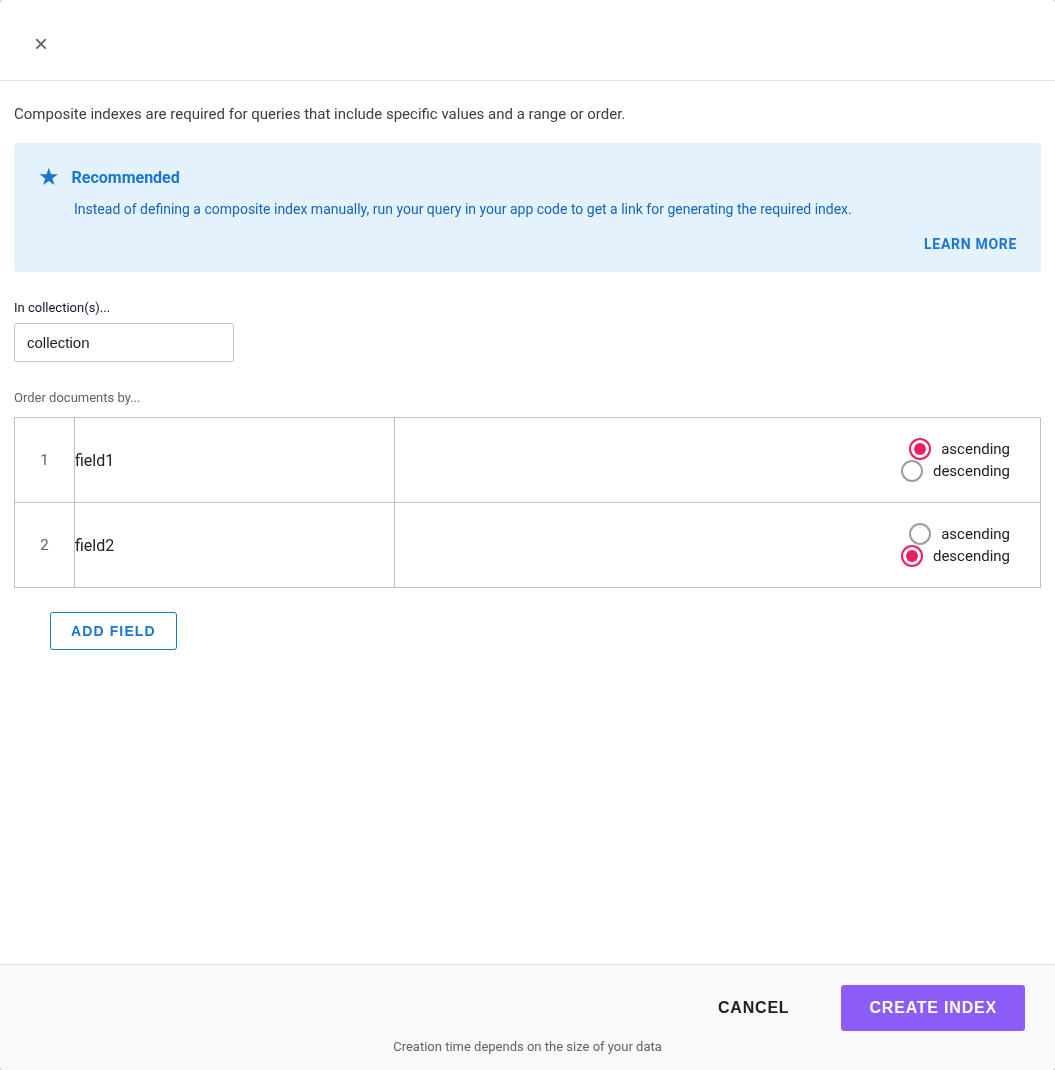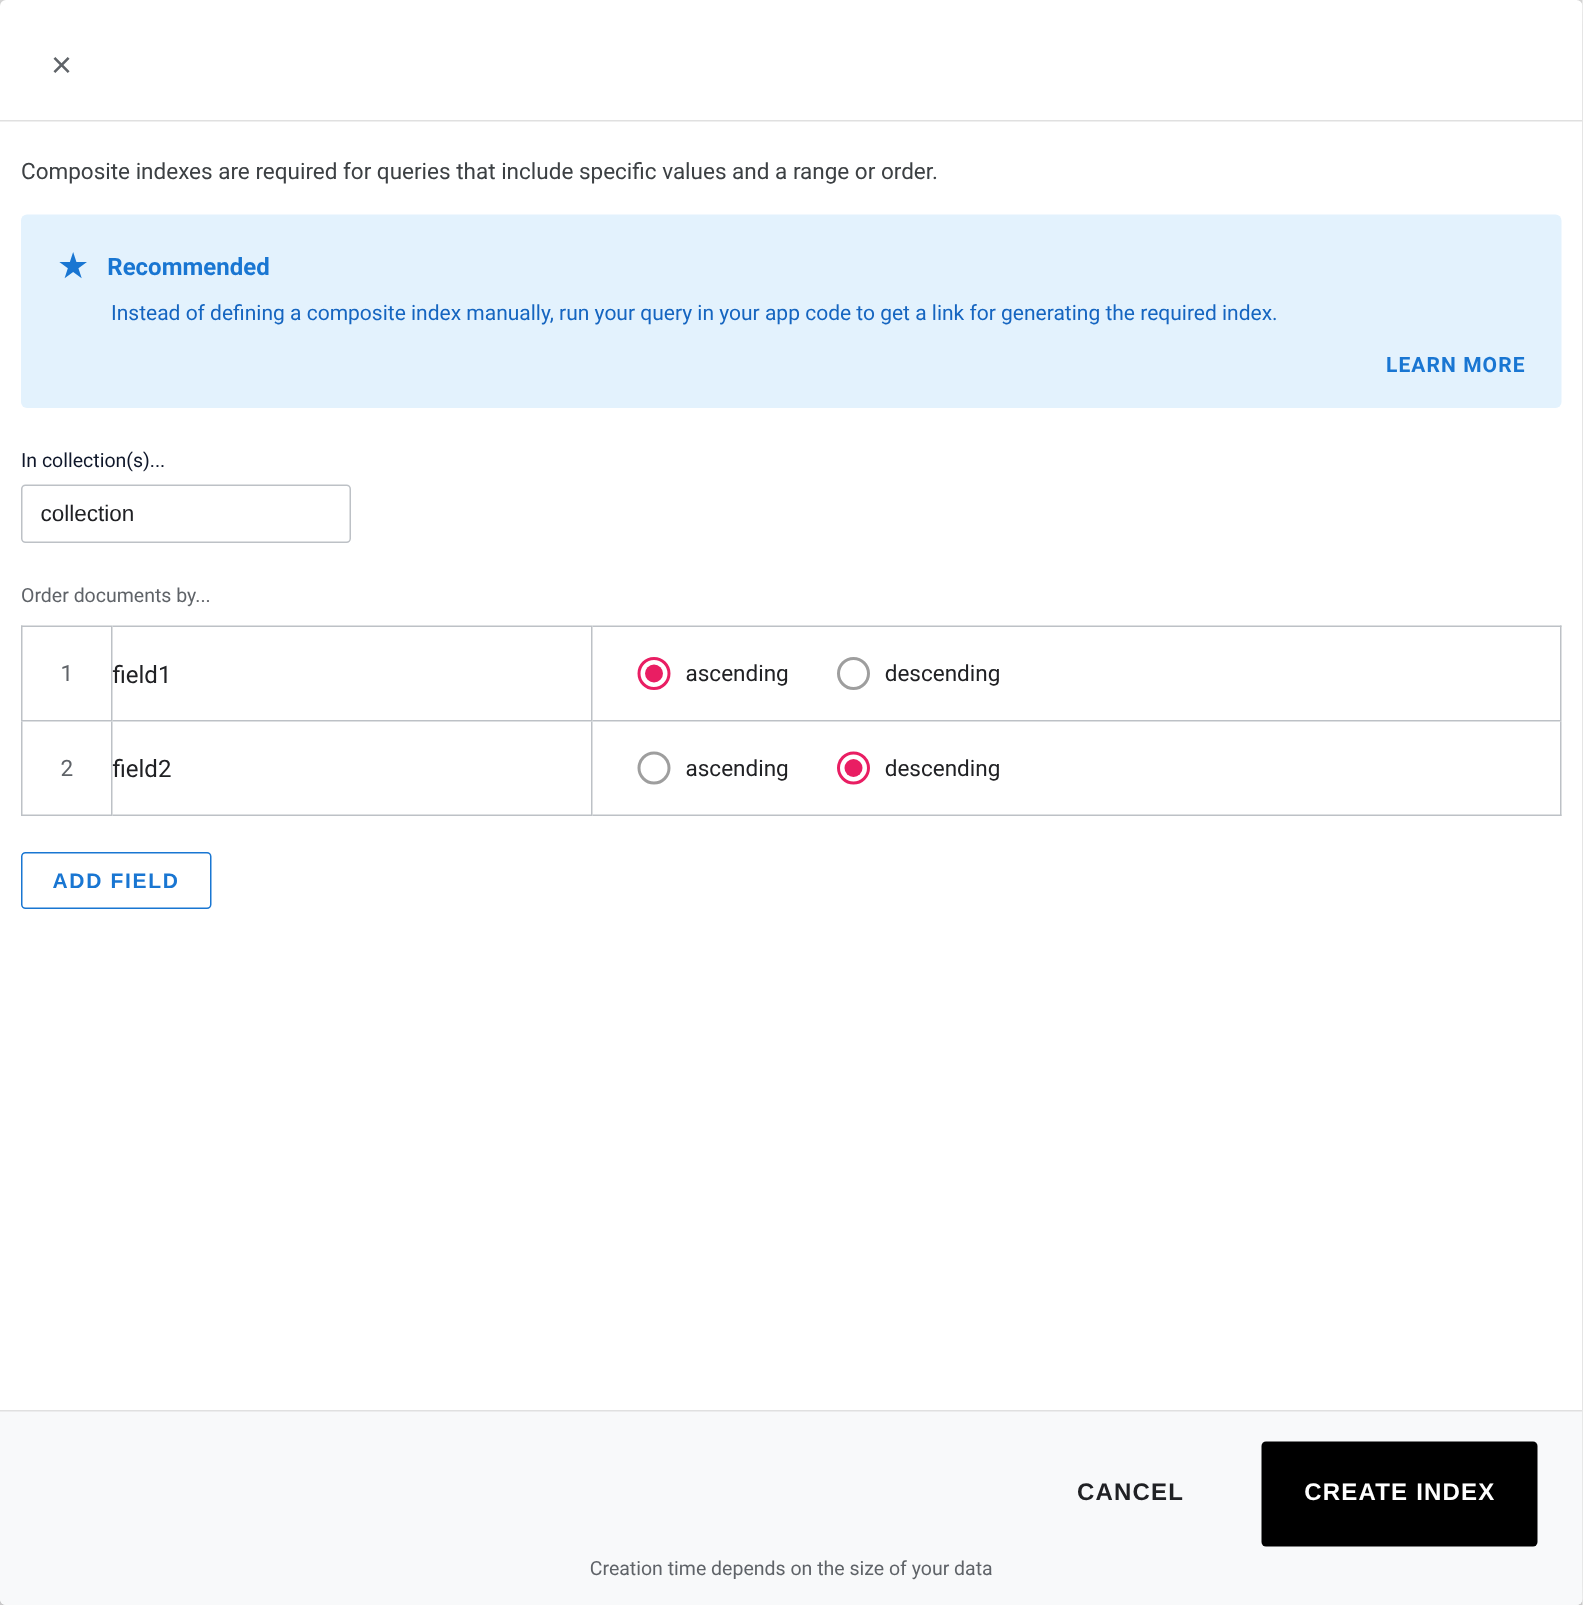--- a/index.html
+++ b/index.html
@@ -138,22 +138,22 @@
     .field-name {
       padding: 20px 20px;
       font-size: 16px;
       color: #202124;
       border-right: 1px solid #bdc1c6;
       width: 320px;
     }
     .radio-group {
       display: flex;
       align-items: flex-end;
-      gap: 32px;
       padding: 20px 30px;
+      flex-direction: column;
     }
     .radio-option {
       display: flex;
       align-items: center;
       gap: 10px;
       cursor: pointer;
       font-size: 15px;
       color: #202124;
     }
     .radio-circle {
@@ -180,20 +180,21 @@
       margin-top: 24px;
       background: #fff;
       border: 1px solid #1976d2;
       color: #1976d2;
       font-size: 14px;
       font-weight: 700;
       letter-spacing: 0.08em;
       padding: 10px 20px;
       border-radius: 3px;
       cursor: pointer;
+      margin-left: 36px;
     }
     .dialog-footer {
       background: #f8f9fa;
       border-top: 1px solid #e0e0e0;
       padding: 20px 30px 16px 30px;
     }
     .footer-actions {
       display: flex;
       align-items: center;
       justify-content: flex-end;
@@ -203,27 +204,27 @@
       background: none;
       border: none;
       color: #202124;
       font-size: 16px;
       font-weight: 700;
       letter-spacing: 0.05em;
       padding: 14px 28px;
       cursor: pointer;
     }
     .create-btn {
-      background: #000000;
+      background: #8b5cf6;
       border: none;
       color: #fff;
       font-size: 16px;
       font-weight: 700;
       letter-spacing: 0.05em;
-      padding: 26px 28px;
+      padding: 14px 28px;
       border-radius: 3px;
       cursor: pointer;
     }
     .footer-note {
       text-align: center;
       font-size: 13px;
       color: #5f6368;
       margin-top: 8px;
     }
   </style>

